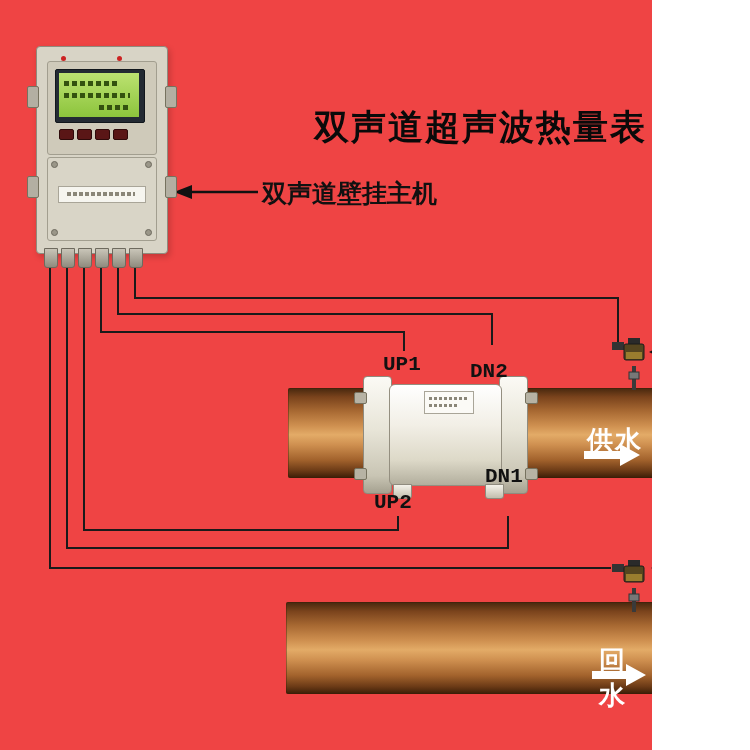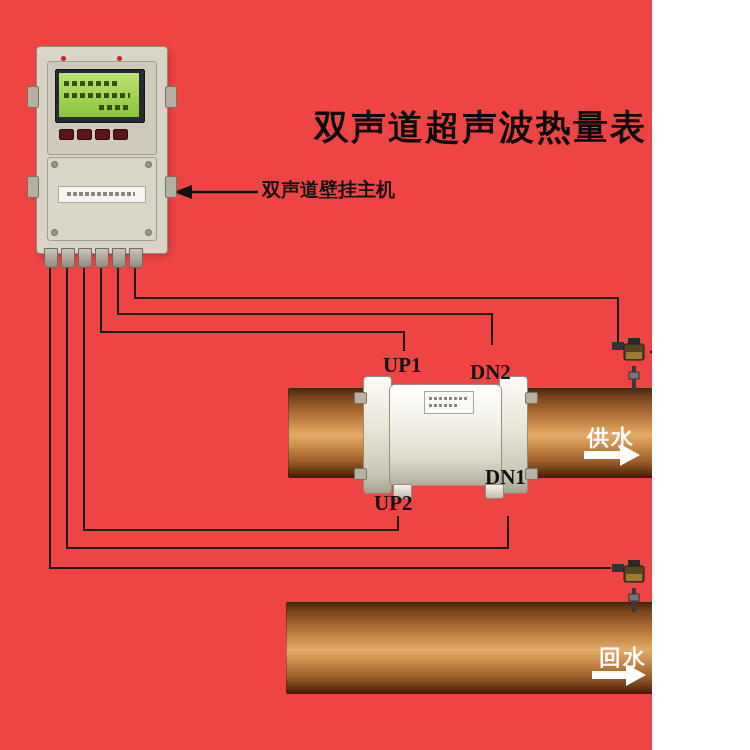--- a/index.html
+++ b/index.html
@@ -5,54 +5,54 @@
   html,body{margin:0;padding:0;background:#fff;}
   body{font-family:"Liberation Sans",sans-serif;}
   .stage{position:relative;width:652px;height:750px;background:#ef4444;overflow:hidden;}
 
   
   .pipe{position:absolute;border-radius:2px;
     background:linear-gradient(180deg,#46270e 0%,#7a431c 10%,#a96a33 26%,#cf9050 42%,#e3ab67 52%,#cf9050 63%,#a2622c 80%,#6b3a16 92%,#3a1d07 100%);
     box-shadow:inset 0 0 0 1px rgba(60,30,8,.4);}
   .pipe-supply{left:288px;top:388px;width:370px;height:90px;}
   .pipe-return{left:286px;top:602px;width:394px;height:92px;}
-  .pipe-label{position:absolute;color:#ffffff;font-weight:bold;font-size:22px;letter-spacing:2px;}
+  .pipe-label{position:absolute;color:#ffffff;font-weight:bold;font-size:26px;letter-spacing:2px;}
 
   
   .flange{position:absolute;top:376px;width:27px;height:116px;border:1px solid #8f8b7e;border-radius:4px;
     background:linear-gradient(180deg,#fbfaf5,#e8e5d8 45%,#c9c5b4 85%,#a5a190);}
   .meter-body{position:absolute;left:389px;top:384px;width:111px;height:100px;border:1px solid #948f80;border-radius:6px;
     background:linear-gradient(180deg,#ffffff,#f2efe6 40%,#ddd9c8 75%,#b2ae9d);}
   .meter-plate{position:absolute;left:424px;top:391px;width:48px;height:21px;background:#fbfaf6;border:1px solid #a9a598;}
   .plate-line{position:absolute;left:4px;height:3px;background:repeating-linear-gradient(90deg,#8a8678 0 3px,transparent 3px 5px);}
   .boss{position:absolute;top:484px;width:17px;height:13px;border:1px solid #8f8b7e;border-radius:0 0 3px 3px;
     background:linear-gradient(180deg,#f4f2ea,#c2bead);}
   .bolt{position:absolute;width:11px;height:10px;background:#b7b3a4;border:1px solid #76725f;border-radius:2px;}
-  .t-label{position:absolute;font-family:Liberation Serif, serif;font-weight:bold;font-size:21px;color:#111;}
+  .t-label{position:absolute;font-family:Liberation Mono, monospace;font-weight:bold;font-size:21px;color:#111;}
 
   
   .device{position:absolute;left:36px;top:46px;width:130px;height:206px;background:#d8d4c6;
     border:1px solid #8f8b7e;border-radius:4px;box-shadow:2px 3px 6px rgba(0,0,0,.18);}
   .dev-panel{position:absolute;left:10px;top:14px;width:108px;height:92px;background:#cfcaba;border:1px solid #a29e8f;border-radius:3px;}
   .lcd-bezel{position:absolute;left:18px;top:22px;width:88px;height:52px;background:#232a33;border:1px solid #11161c;border-radius:2px;}
   .lcd-screen{position:absolute;left:22px;top:26px;width:80px;height:44px;background:linear-gradient(180deg,#bce271,#8cc43c);}
   .lcd-row{position:absolute;height:5px;background:repeating-linear-gradient(90deg,#33520f 0 5px,transparent 5px 8px);}
   .btn{position:absolute;top:82px;width:13px;height:9px;background:#5a1616;border:1px solid #2e0a0a;border-radius:2px;}
   .dev-door{position:absolute;left:10px;top:110px;width:108px;height:82px;background:#d9d5c7;border:1px solid #a29e8f;border-radius:3px;}
   .sticker{position:absolute;left:10px;top:28px;width:86px;height:15px;background:#f6f5ef;border:1px solid #a9a598;}
   .sticker-line{position:absolute;left:8px;top:5px;width:68px;height:4px;background:repeating-linear-gradient(90deg,#8a8678 0 4px,transparent 4px 6px);}
   .screw{position:absolute;width:5px;height:5px;border-radius:50%;background:#9a9688;border:1px solid #6e6a5e;}
   .red-dot{position:absolute;width:5px;height:5px;border-radius:50%;background:#cc2222;}
   .tab{position:absolute;width:10px;height:20px;background:#b3afa2;border:1px solid #76725f;border-radius:2px;}
   .gland{position:absolute;top:248px;width:12px;height:18px;border:1px solid #6e6a5e;border-radius:0 0 3px 3px;
     background:linear-gradient(180deg,#c9c5b8,#8f8b7e);}
 
   
   .title{position:absolute;left:314px;top:104px;font-size:35px;font-weight:bold;letter-spacing:2px;color:#0a0a0a;}
-  .host-label{position:absolute;left:262px;top:177px;font-size:19px;font-weight:bold;color:#111;}
+  .host-label{position:absolute;left:262px;top:177px;font-size:25px;font-weight:bold;color:#111;}
   .temp-label{position:absolute;left:703px;top:388px;font-size:21px;font-weight:bold;color:#111;
     writing-mode:vertical-rl;text-orientation:upright;letter-spacing:3px;}
 
   svg.overlay{position:absolute;left:0;top:0;pointer-events:none;}
 </style>
 </head>
 <body>
 
 <div class="stage">
 

